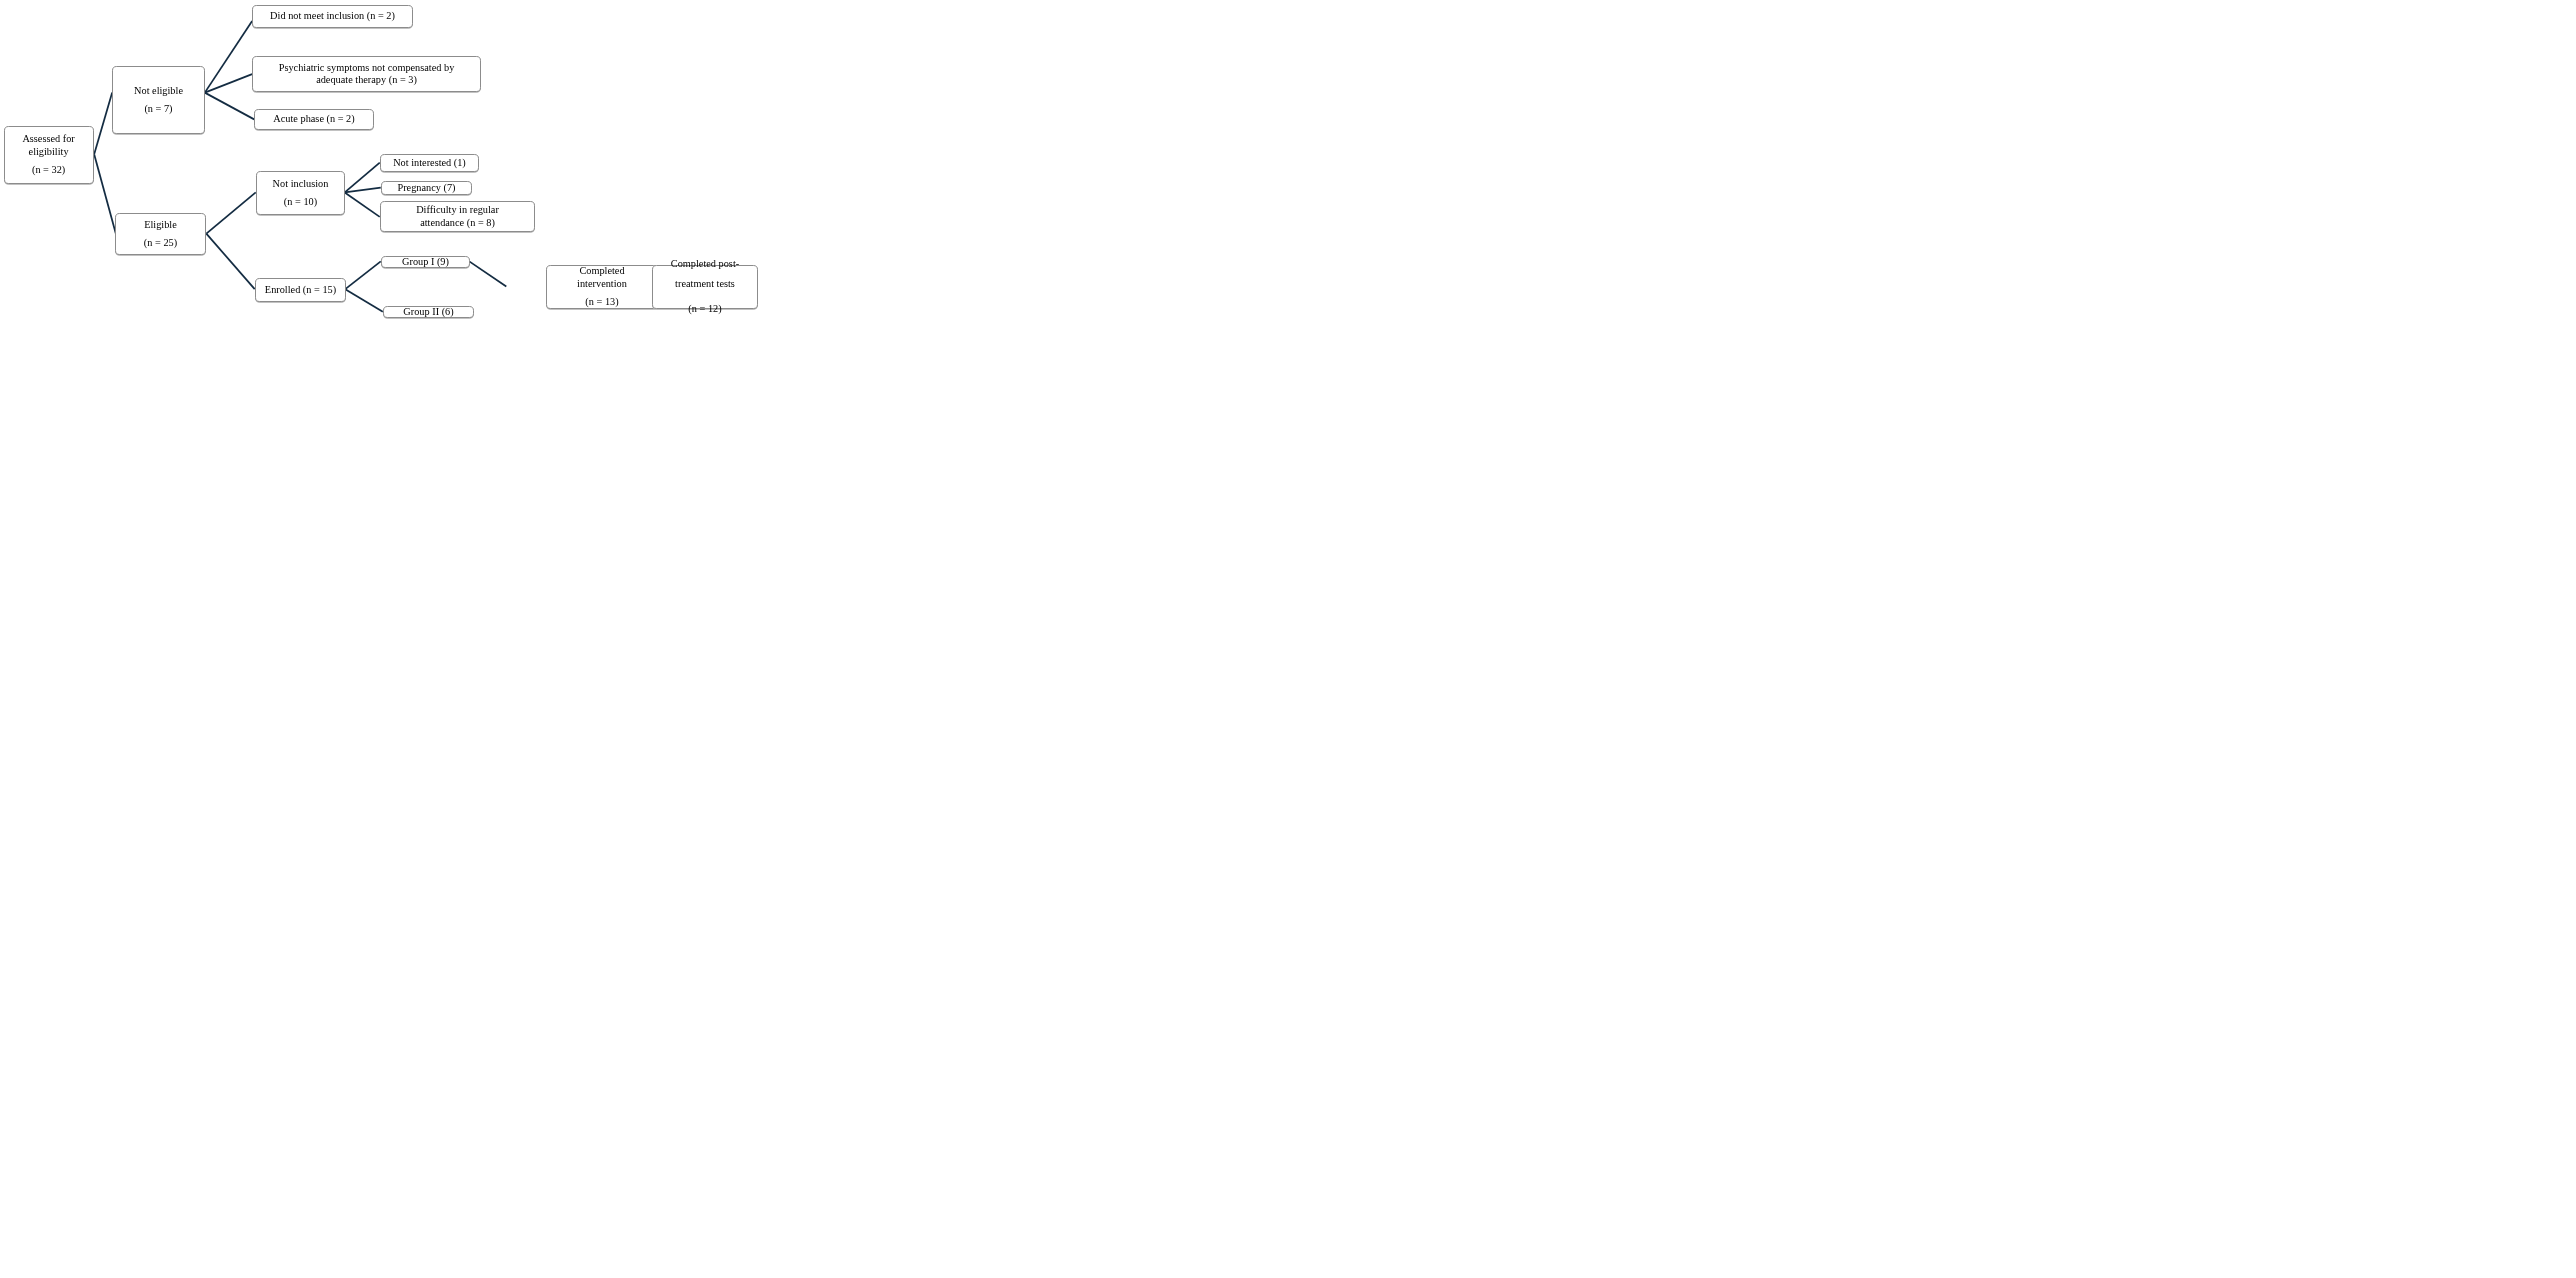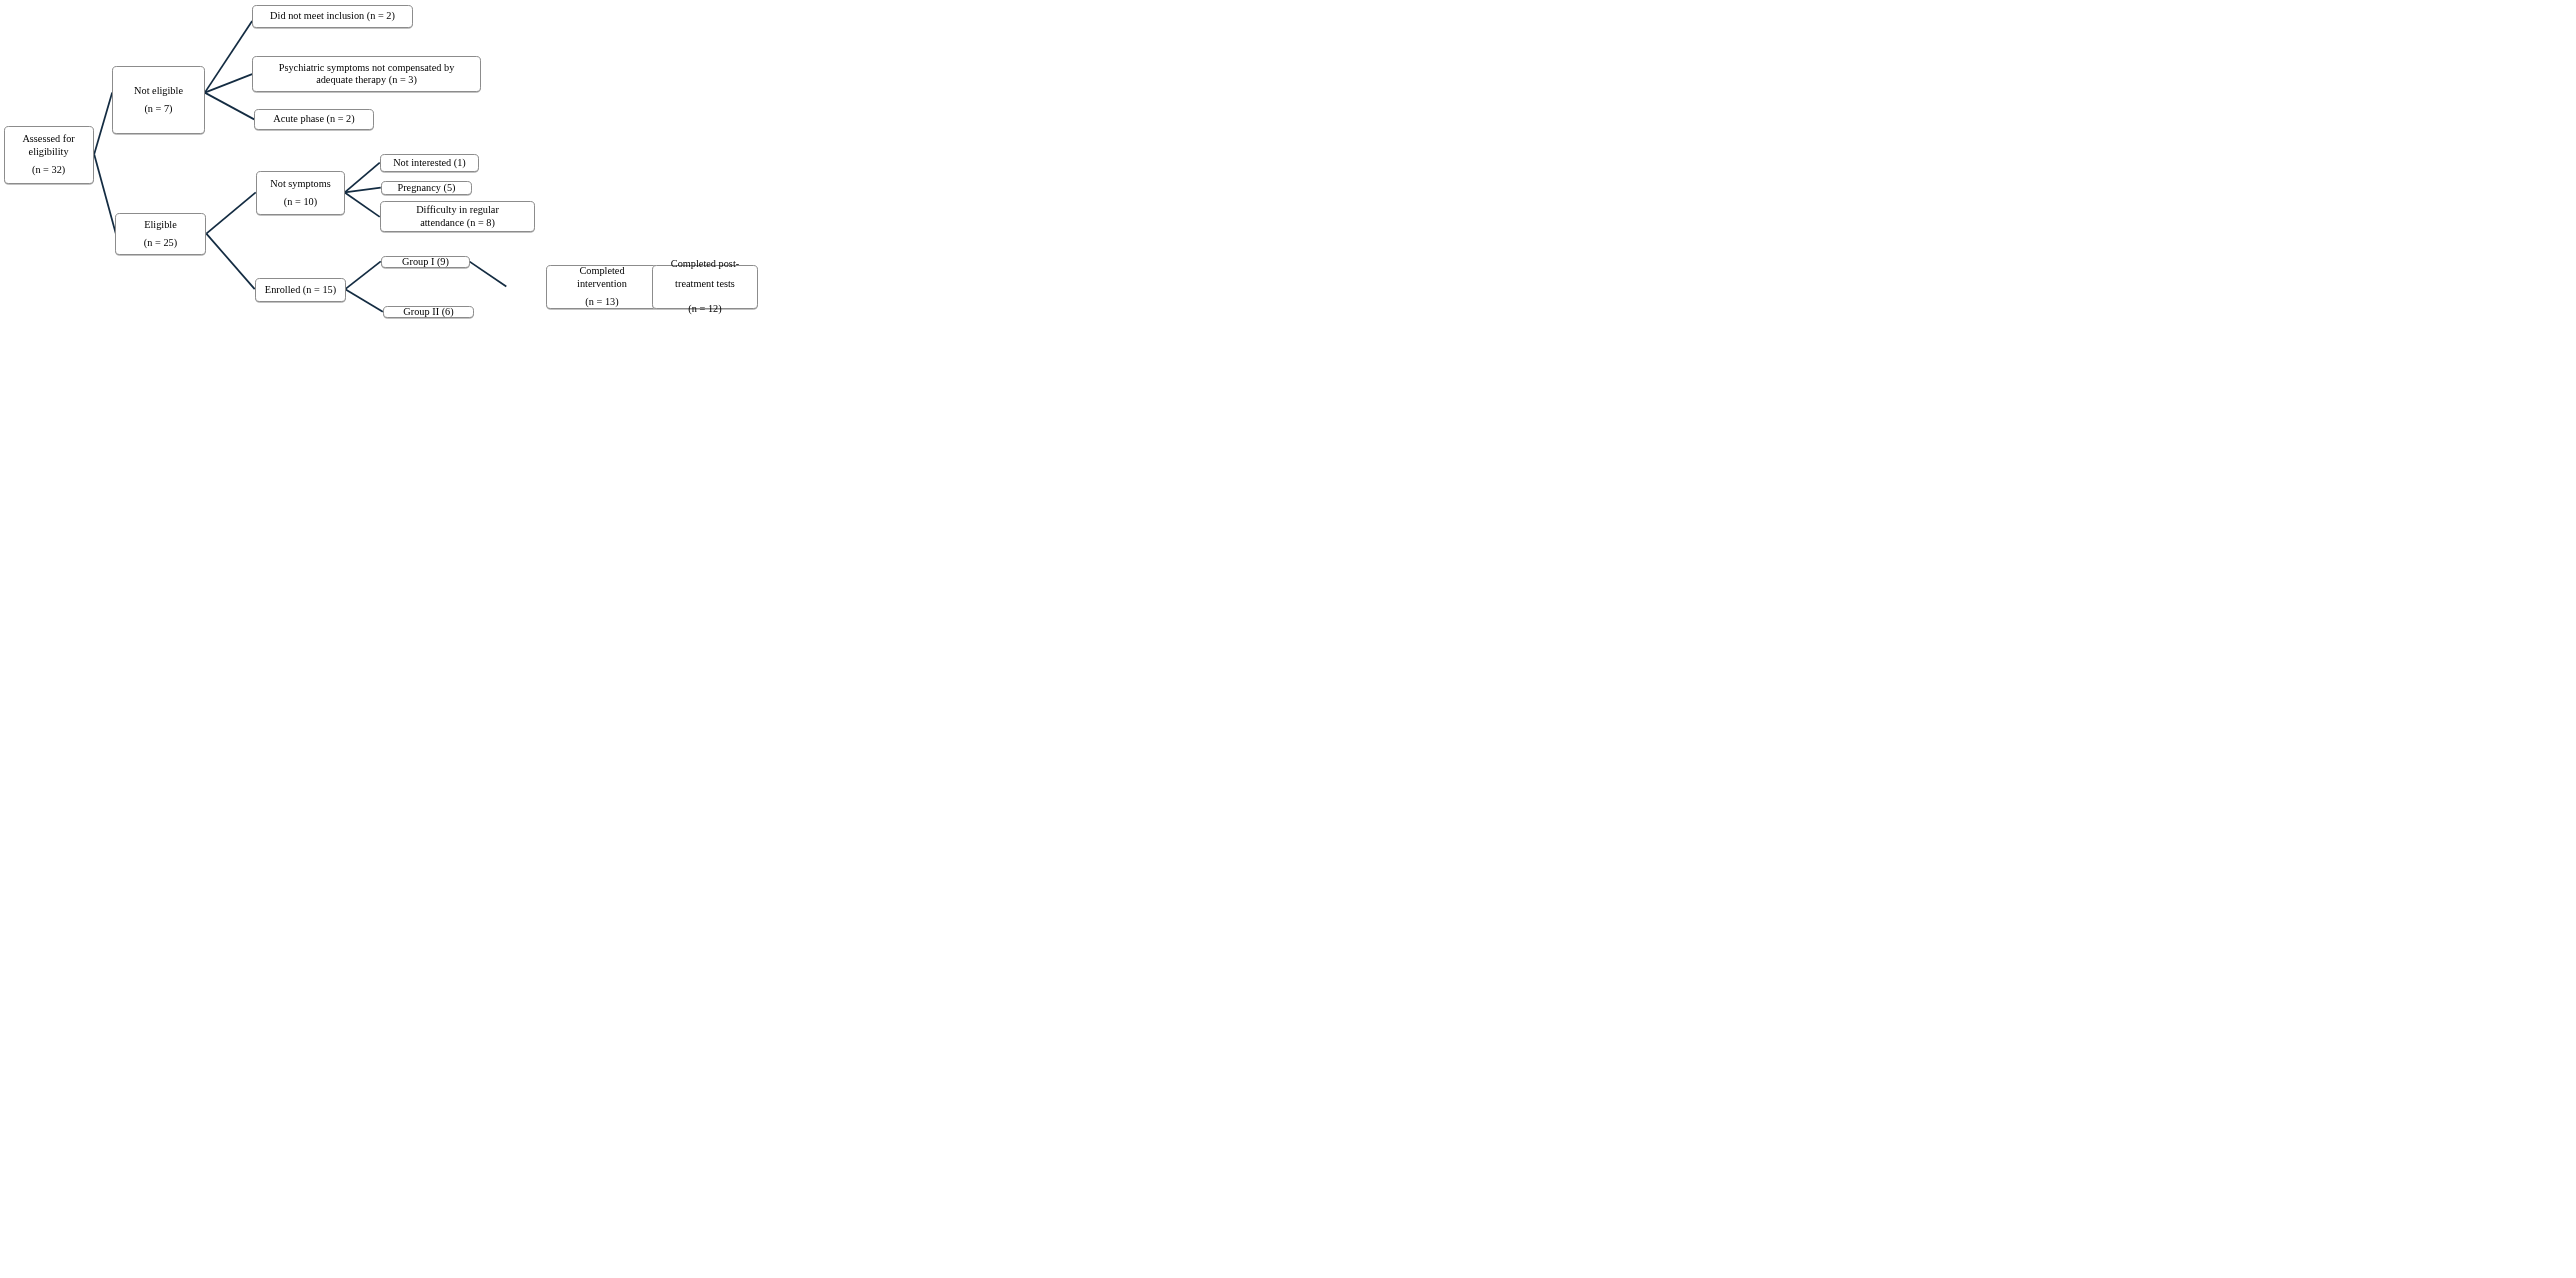--- a/index.html
+++ b/index.html
@@ -75,30 +75,30 @@
   <div class="node" style="left: 254px; top: 109px; width: 120px; height: 20.6px;">
     <div class="ln">Acute phase (n = 2)</div>
   </div>
 
   <div class="node" style="left: 115px; top: 213px; width: 91px; height: 42px;">
     <div class="ln">Eligible</div>
     <div class="sub">(n = 25)</div>
   </div>
 
   <div class="node" style="left: 256px; top: 171px; width: 89px; height: 44px;">
-    <div class="ln">Not symptoms</div>
+    <div class="ln">Not inclusion</div>
     <div class="sub">(n = 10)</div>
   </div>
 
   <div class="node" style="left: 380px; top: 154px; width: 99px; height: 17.5px;">
     <div class="ln">Not interested (1)</div>
   </div>
 
   <div class="node" style="left: 381px; top: 181px; width: 91px; height: 14px;">
-    <div class="ln">Pregnancy (5)</div>
+    <div class="ln">Pregnancy (7)</div>
   </div>
 
   <div class="node" style="left: 380px; top: 201px; width: 155px; height: 31px;">
     <div class="ln">Difficulty in regular</div>
     <div class="ln">attendance (n = 8)</div>
   </div>
 
   <div class="node" style="left: 255px; top: 278px; width: 91px; height: 24px;">
     <div class="ln">Enrolled (n = 15)</div>
   </div>

